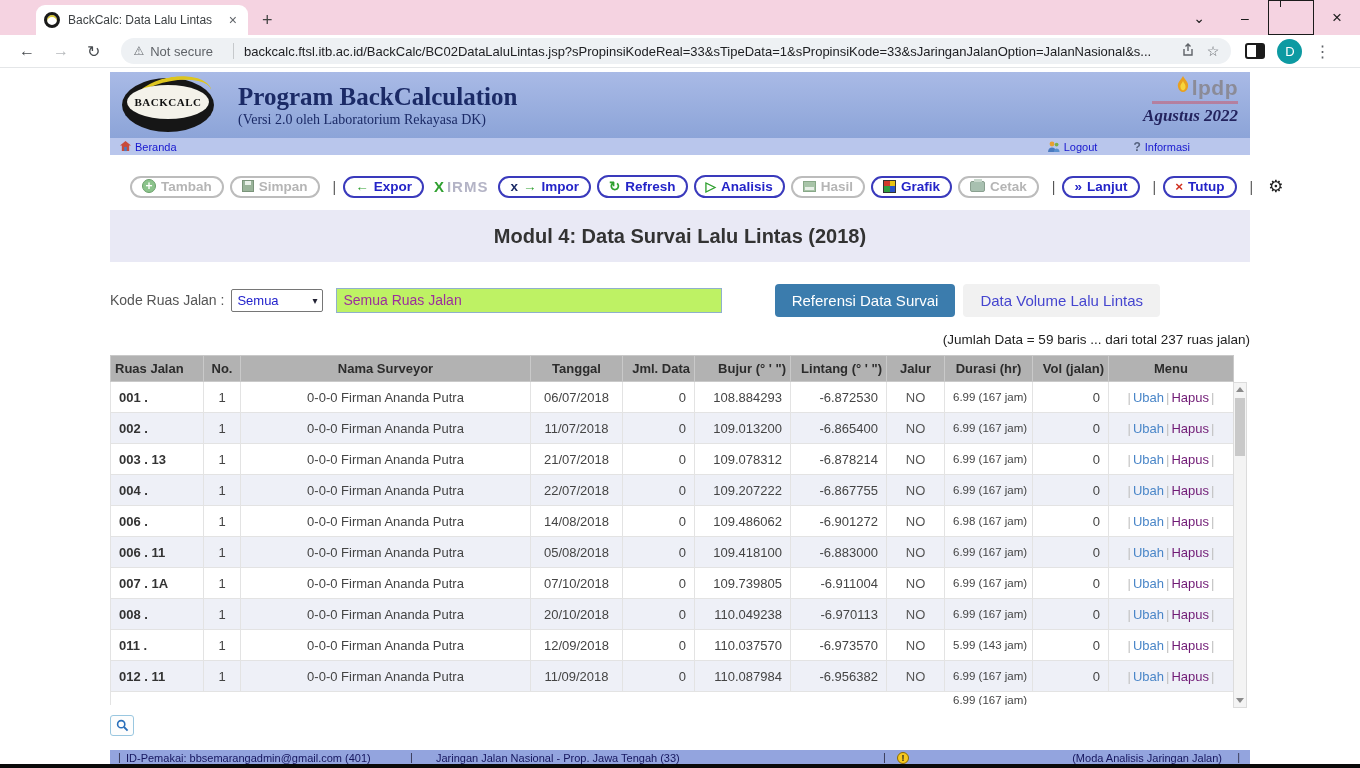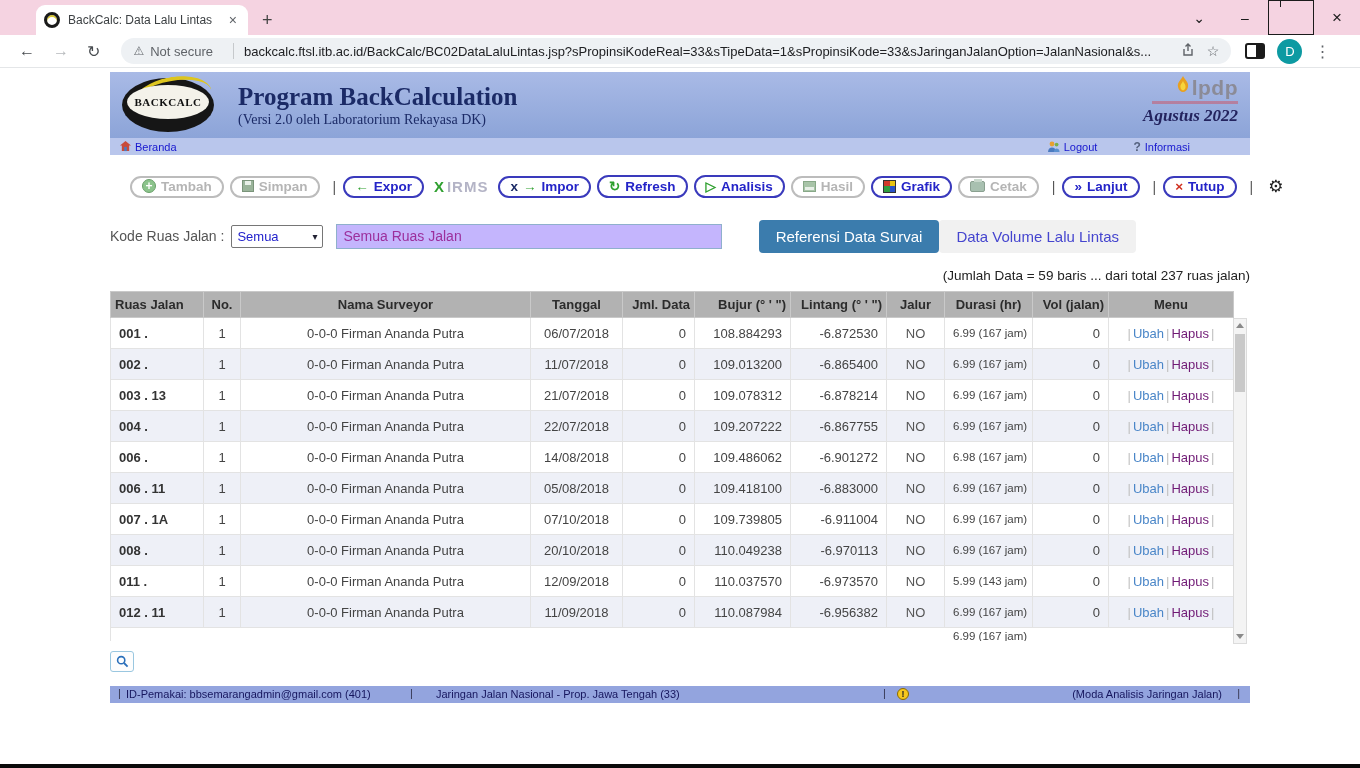--- a/index.html
+++ b/index.html
@@ -94,23 +94,23 @@
                       border-radius:50%; background:#f4d016; z-index:-1; }
 
   .title-band { margin-top:12px; background:#e9e9f5; height:52px; display:flex; align-items:center; justify-content:center;
                 font-size:20px; font-weight:bold; color:#333; }
 
   .filter-row { margin-top:20px; display:flex; align-items:center; height:36px; }
   .filter-label { font-size:14px; color:#555; }
   .fake-select { margin-left:7px; width:92px; height:23px; border:1px solid #767676; border-radius:2px; background:#fff;
                  display:flex; align-items:center; justify-content:space-between; padding:0 5px; font-size:13px; color:#2222cc; }
   .fake-select .chev { color:#223; font-size:10px; }
-  .filter-input { margin-left:13px; width:386px; height:25px; border:1px solid #8fb0cc; background:#c4b5fd;
+  .filter-input { margin-left:13px; width:386px; height:25px; border:1px solid #8fb0cc; background:#bef264;
                   color:#9c2f9c; font-size:14px; padding:0 6px; font-family:"Liberation Sans",sans-serif; }
-  .action-btns { margin-left:auto; margin-right:114px; display:flex; }
+  .action-btns { margin-left:auto; margin-right:90px; display:flex; gap:8px; }
   .btn-blue { background:#3b7cad; color:#fff; border:none; border-radius:4px; font-size:15px; padding:8px 17px; }
   .btn-grey { background:#f1f1f1; color:#4545cf; border:none; border-radius:4px; font-size:15px; padding:8px 17px; }
 
   .count-line { margin-top:14px; text-align:right; font-size:13.5px; color:#222; }
 
   .table-wrap { margin-top:8px; position:relative; width:1137px; height:353px; }
   table.data { border-collapse:collapse; table-layout:fixed; width:1123px; font-size:13px; color:#444; }
   table.data th { background:#b2b2b2; color:#2c2c2c; border:1px solid #c9c9c9; height:26px; font-size:13px; padding:0 4px; }
   table.data td { border:1px solid #e3e3e3; height:31px; padding:0 8px; overflow:hidden; white-space:nowrap; }
   tr.alt td { background:#eef0f7; }
@@ -296,20 +296,23 @@
       <span class="tsep">|</span>
       <span class="tbtn">
         <span class="ic-red">×</span>
         <span>Tutup</span>
       </span>
       <span class="tsep">|</span>
       <span class="gear-wrap">⚙</span>
     </span>
   </div>
 
+  <div class="title-band">
+    <span>Modul 4: Data Survai Lalu Lintas (2018)</span>
+  </div>
 
   <div class="filter-row">
     <span class="filter-label">Kode Ruas Jalan :</span>
     <span class="fake-select">
       <span>Semua</span>
       <span class="chev">▾</span>
     </span>
     <input class="filter-input" value="Semua Ruas Jalan" style="">
     <span class="action-btns">
       <button class="btn-blue">Referensi Data Survai</button>

